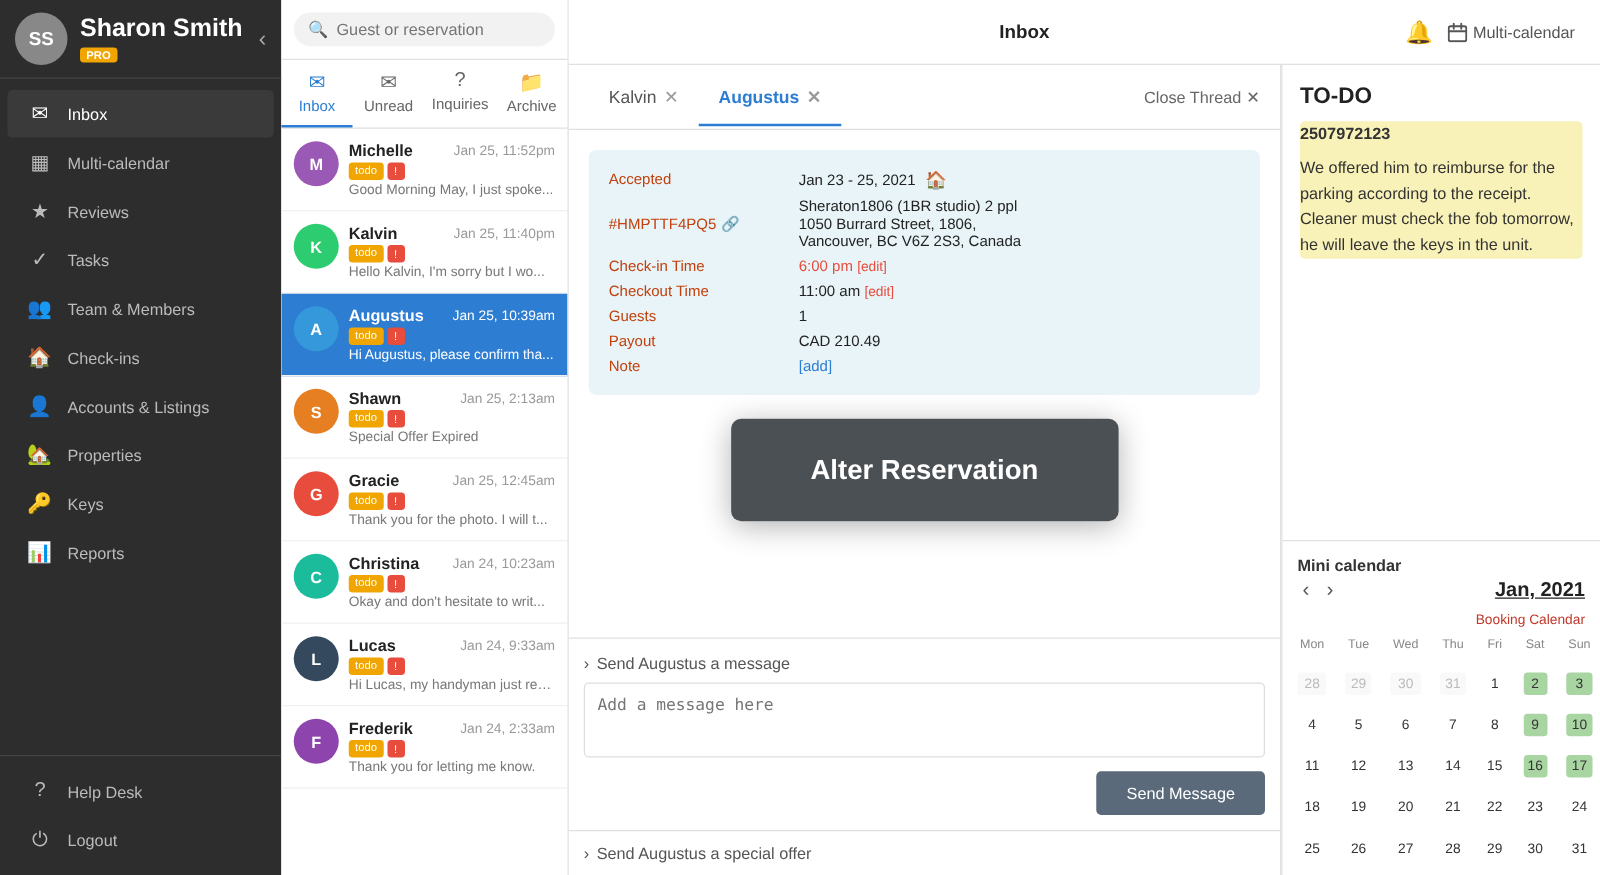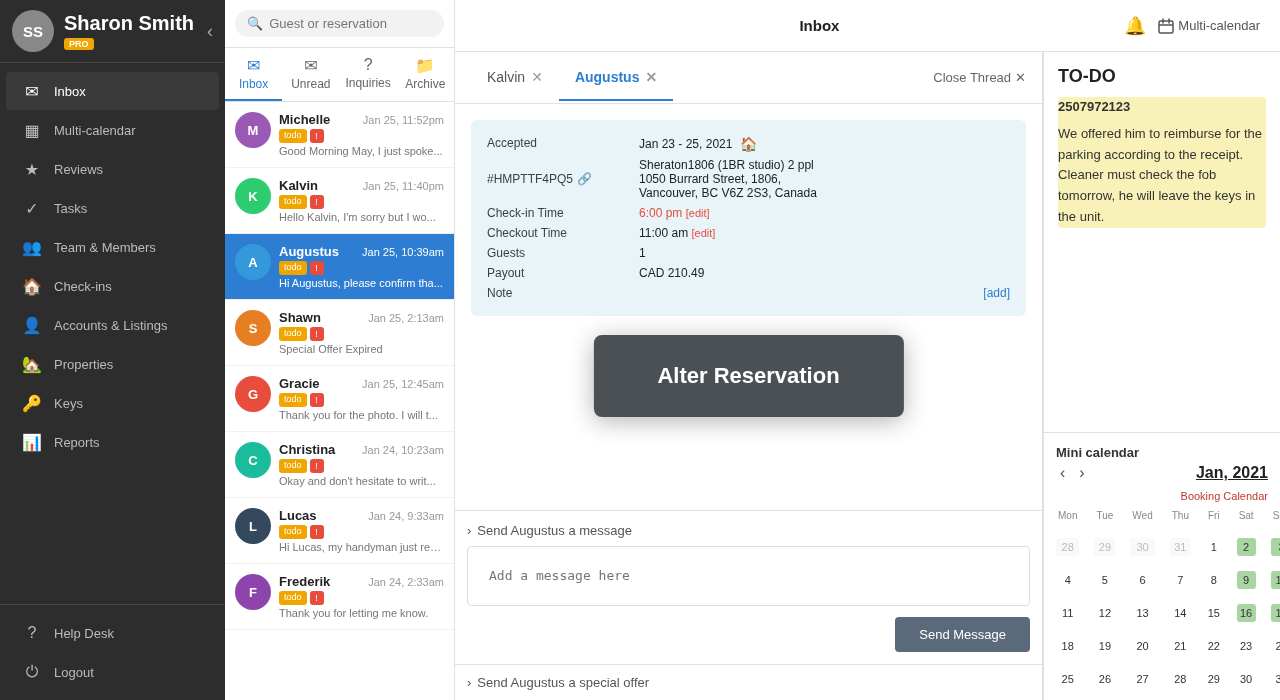--- a/index.html
+++ b/index.html
@@ -51,36 +51,36 @@
     .thread-panel { flex: 1; display: flex; flex-direction: column; background: #fff; border-right: 1px solid #e0e0e0; position: relative; }
     .thread-header { display: flex; align-items: center; padding: 0 16px; border-bottom: 1px solid #e0e0e0; background: #fff; min-height: 52px; }
     .thread-tabs { display: flex; gap: 0; flex: 1; }
     .thread-tab { padding: 14px 16px; font-size: 14px; color: #555; cursor: pointer; border-bottom: 2px solid transparent; display: flex; align-items: center; gap: 6px; }
     .thread-tab.active { border-bottom-color: #2d7dd2; color: #2d7dd2; font-weight: 600; }
     .thread-tab-close { font-size: 14px; color: #999; cursor: pointer; }
     .close-thread-btn { margin-left: auto; display: flex; align-items: center; gap: 4px; color: #666; cursor: pointer; font-size: 13px; }
     .thread-body { flex: 1; overflow-y: auto; padding: 16px; }
     .reservation-card { background: #e8f4f8; border-radius: 6px; padding: 16px; margin-bottom: 12px; }
     .res-grid { display: grid; grid-template-columns: 140px 1fr; gap: 6px 12px; }
-    .res-label { color: #404040; font-size: 12px; }
+    .res-label { color: #c2410c; font-size: 12px; }
     .res-value { color: #222; font-size: 12px; font-weight: 500; }
     .res-value.red { color: #e74c3c; }
-    .res-value.blue { color: #2d7dd2; text-align: right; }
+    .res-value.blue { color: #2d7dd2; }
     .res-value .edit-link { color: #e74c3c; font-size: 11px; }
     .send-msg-section { border-top: 1px solid #e0e0e0; padding: 12px; }
     .send-msg-header { display: flex; align-items: center; gap: 6px; color: #555; font-size: 13px; font-weight: 500; cursor: pointer; margin-bottom: 8px; }
-    .msg-textarea { width: 100%; border: 1px solid #ddd; border-radius: 4px; padding: 21px; font-size: 13px; resize: none; height: 60px; outline: none; color: #999; }
+    .msg-textarea { width: 100%; border: 1px solid #ddd; border-radius: 4px; padding: 10px; font-size: 13px; resize: none; height: 60px; outline: none; color: #999; }
     .send-btn { background: #5a6a7a; color: #fff; border: none; padding: 10px 24px; border-radius: 4px; cursor: pointer; font-size: 13px; margin-top: 8px; float: right; }
     .special-offer-row { border-top: 1px solid #e0e0e0; padding: 10px 12px; display: flex; align-items: center; gap: 6px; color: #555; font-size: 13px; font-weight: 500; cursor: pointer; }
 
     
     .alter-overlay { position: absolute; top: 50%; left: 50%; transform: translate(-50%, -50%); background: rgba(60,65,70,0.92); color: #fff; padding: 28px 64px; border-radius: 8px; font-size: 22px; font-weight: 700; z-index: 10; white-space: nowrap; box-shadow: 0 4px 24px rgba(0,0,0,0.3); }
 
     
-    .right-panel { width: 237px; background: #fff; border-left: 1px solid #e0e0e0; display: flex; flex-direction: column; flex-shrink: 0; padding: 0; }
+    .right-panel { width: 255px; background: #fff; border-left: 1px solid #e0e0e0; display: flex; flex-direction: column; flex-shrink: 0; padding: 0; }
     .right-top { flex: 1; padding: 14px; overflow-y: auto; }
     .todo-heading { font-size: 18px; font-weight: 700; color: #222; margin-bottom: 10px; }
     .todo-note { background: #f9f2b8; border-radius: 4px; font-size: 13px; color: #333; line-height: 1.6; }
     .mini-cal { border-top: 1px solid #e0e0e0; padding: 12px; }
     .mini-cal-header { display: flex; align-items: center; justify-content: space-between; margin-bottom: 8px; }
     .mini-cal-title { font-size: 16px; font-weight: 600; color: #222; text-decoration: underline; }
     .mini-cal-nav { display: flex; gap: 6px; }
     .cal-nav-btn { background: none; border: none; cursor: pointer; color: #555; font-size: 16px; padding: 0 4px; }
     .booking-cal-link { color: #c0392b; font-size: 11px; cursor: pointer; text-align: right; display: block; margin-bottom: 6px; }
     .cal-grid { display: grid; grid-template-columns: repeat(7, 1fr); gap: 15px; text-align: center; }

